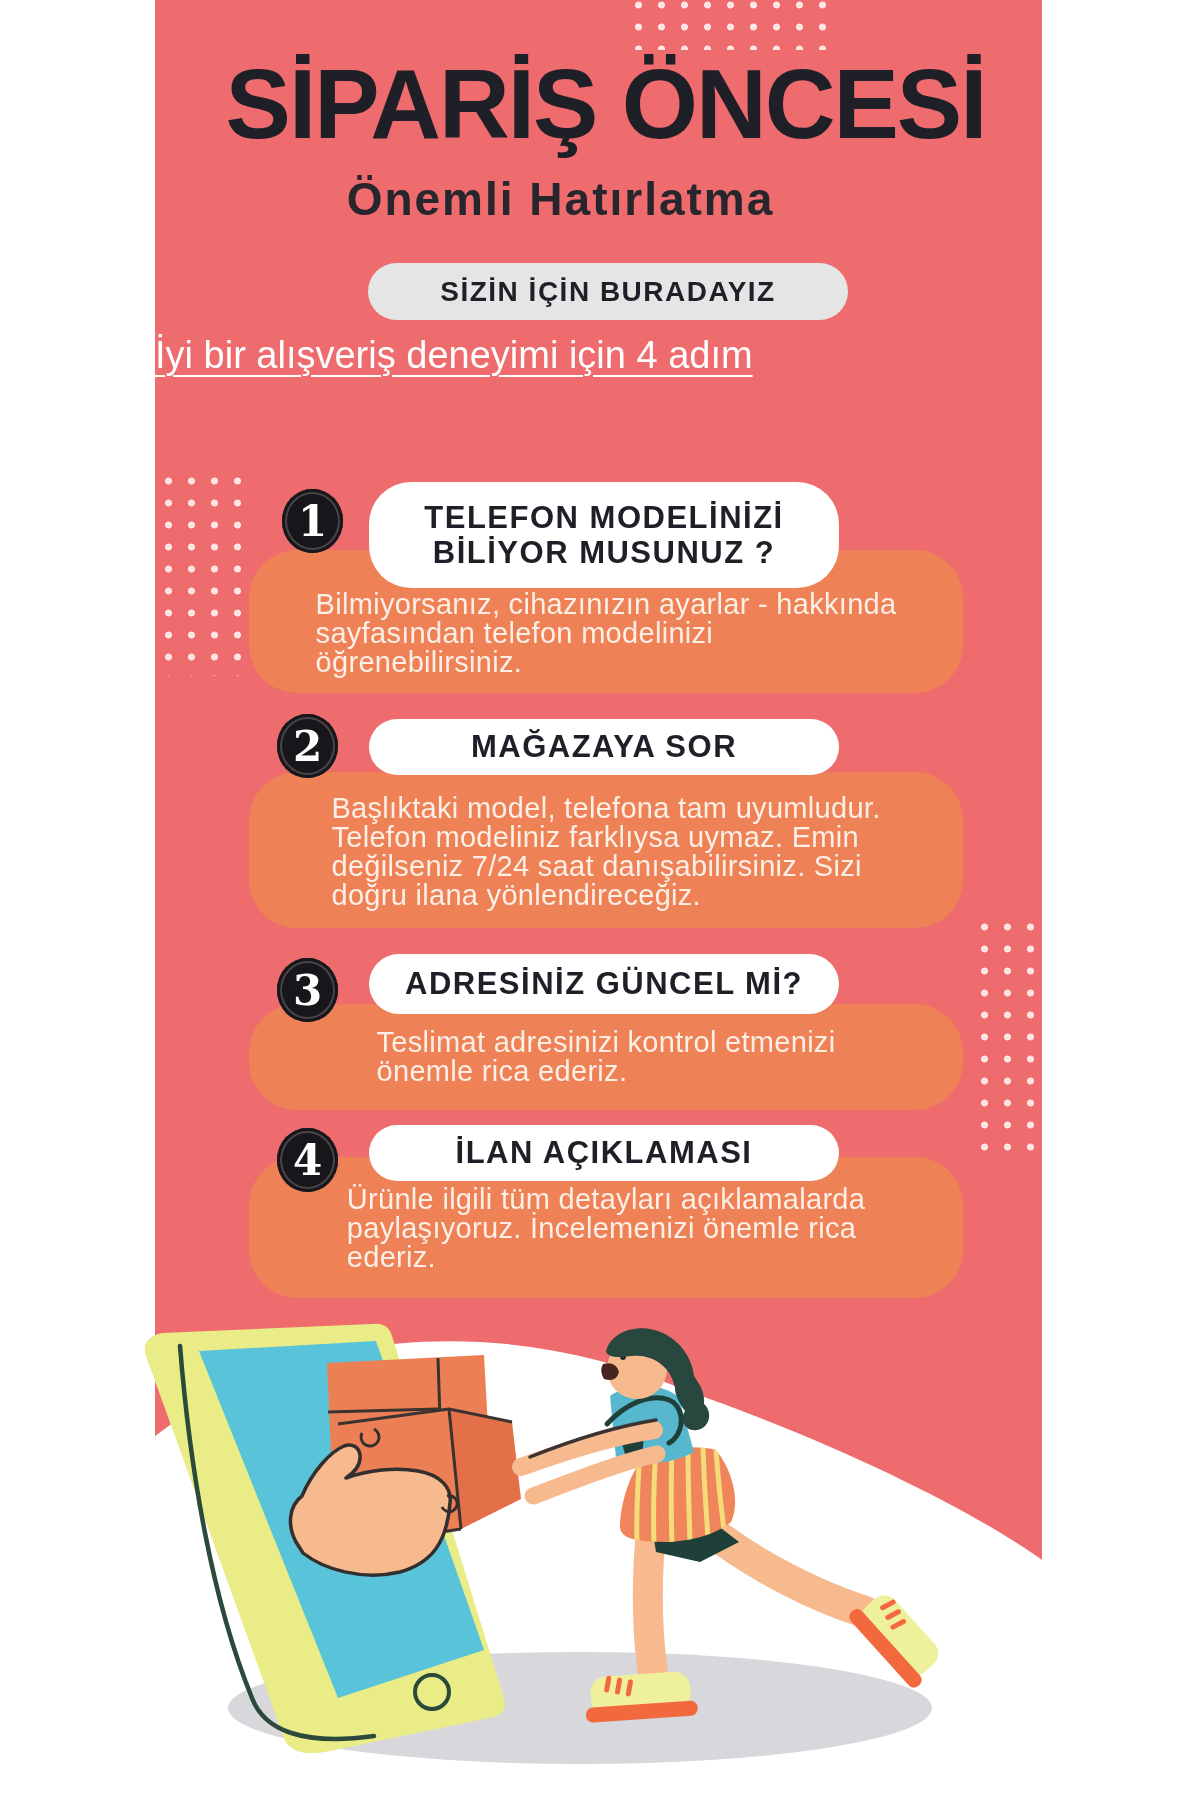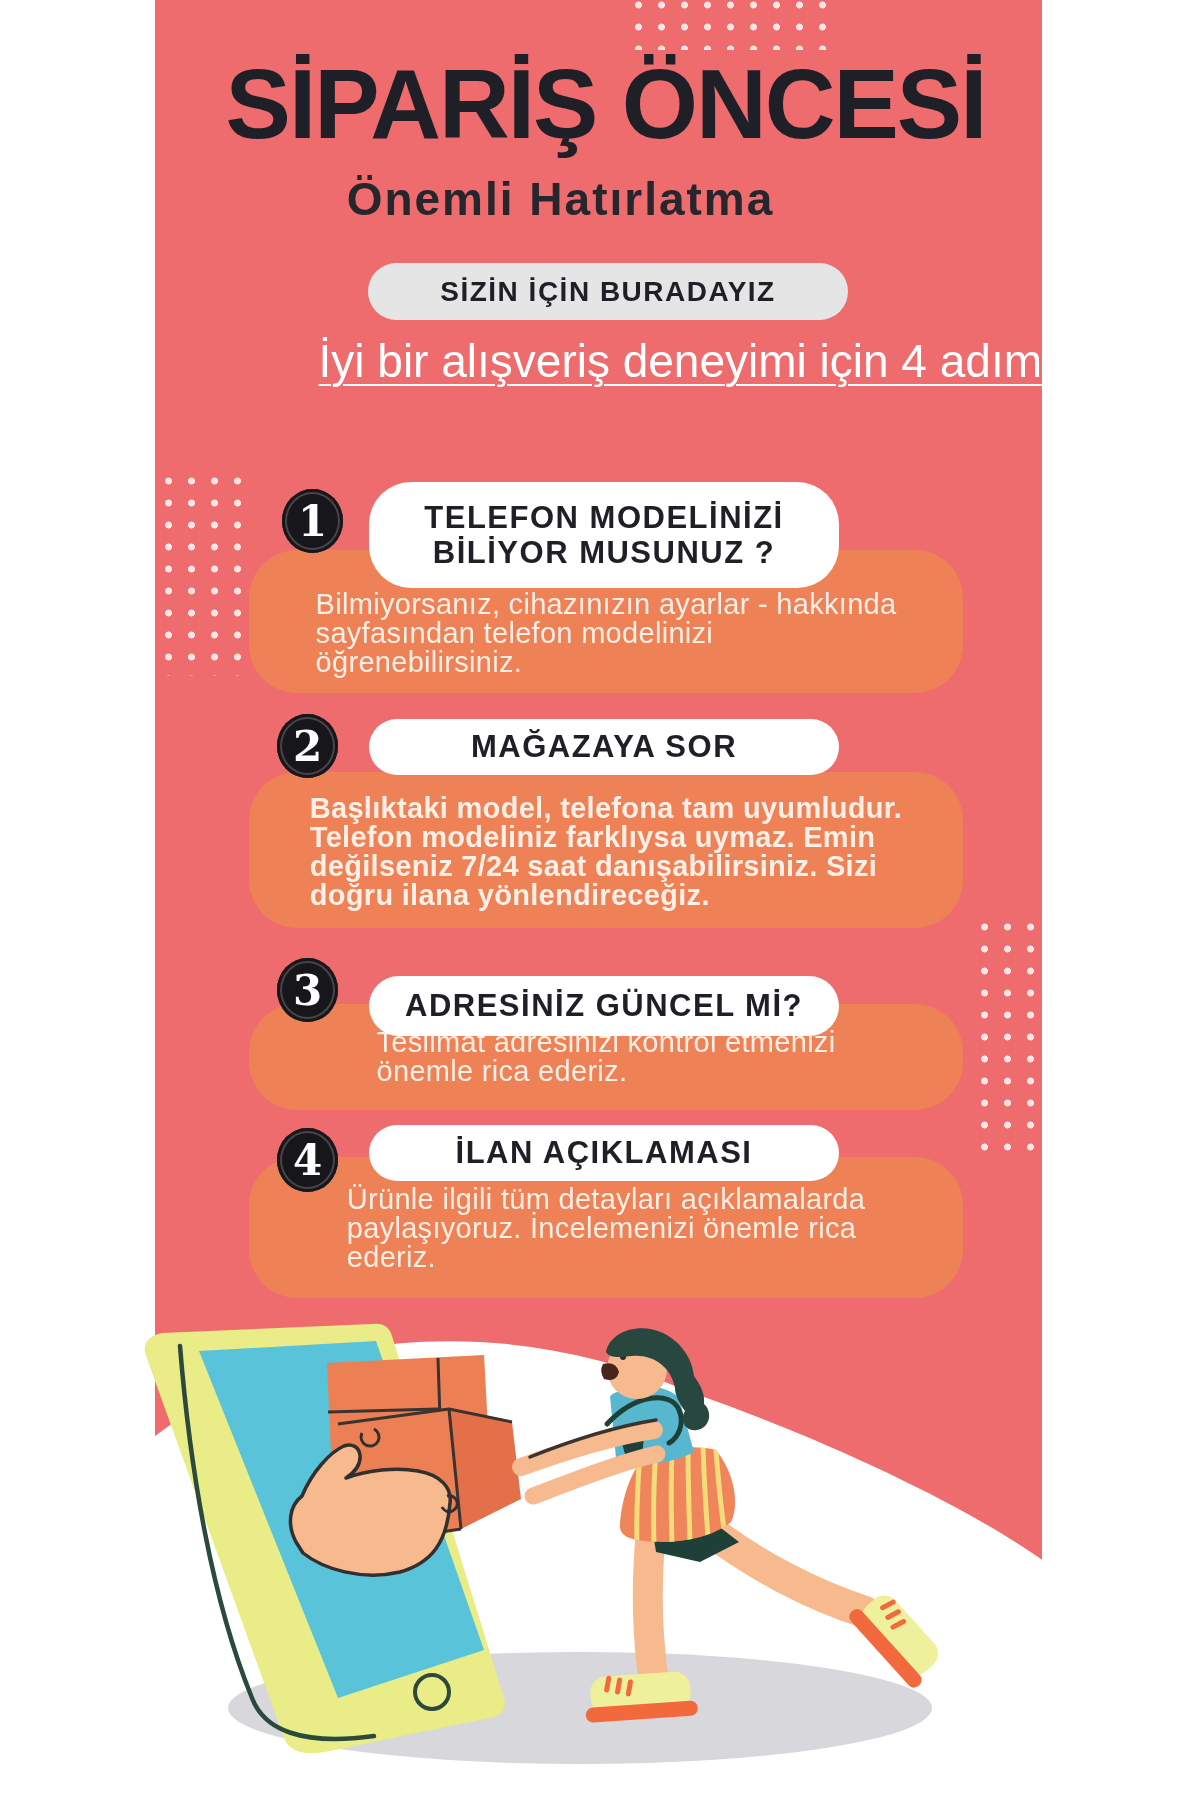--- a/index.html
+++ b/index.html
@@ -29,22 +29,22 @@
     position:absolute;left:0;top:172px;width:811px;text-align:center;
     font-size:46px;font-weight:700;letter-spacing:2px;color:#26262C;
   }
   .hero-pill{
     position:absolute;left:213px;top:263px;width:480px;height:57px;
     background:#e5e5e5;border-radius:29px;
     display:flex;align-items:center;justify-content:center;
     font-size:28px;font-weight:bold;letter-spacing:1.5px;color:#1F1F28;
   }
   .tagline{
-    position:absolute;left:0;top:334px;width:887px;text-align:right;
-    font-size:46px;color:#ffffff;
+    position:absolute;left:0;top:334px;width:887px;text-align:left;
+    font-size:38px;color:#ffffff;
     text-decoration:underline;text-underline-offset:7px;text-decoration-thickness:2px;
   }
 
   .step-badge{
     position:absolute;width:61px;height:64px;border-radius:50%;
     background:#17161B;color:#ffffff;
     display:flex;align-items:center;justify-content:center;
     font-family:"DejaVu Serif", serif;font-size:42px;font-weight:bold;
     box-shadow:inset 0 0 0 3px #17161B, inset 0 0 0 5px #4a4347;
     z-index:3;
@@ -64,25 +64,25 @@
     color:#FBEFE6;white-space:pre-line;line-height:29px;
   }
   
   .s1-badge{left:127px;top:489px;}
   .s1-pill{top:482px;height:106px;}
   .s1-box{top:550px;height:143px;}
   .s1-box .body{padding-top:40px;}
   
   .s2-badge{left:122px;top:714px;}
   .s2-pill{top:719px;height:56px;}
-  .s2-box{top:772px;height:156px;font-weight:bold;}
+  .s2-box{top:772px;height:156px;}
   .s2-box .body{padding-top:22px;}
   
   .s3-badge{left:122px;top:958px;}
-  .s3-pill{top:954px;height:60px;margin-top:22px;}
+  .s3-pill{top:954px;height:60px;}
   .s3-box{top:1004px;height:106px;}
   .s3-box .body{padding-top:24px;}
   
   .s4-badge{left:122px;top:1128px;}
   .s4-pill{top:1125px;height:56px;}
   .s4-box{top:1157px;height:141px;}
   .s4-box .body{padding-top:28px;}
 
   .illustration{
     position:absolute;left:0;top:1300px;width:1200px;height:500px;z-index:5;

